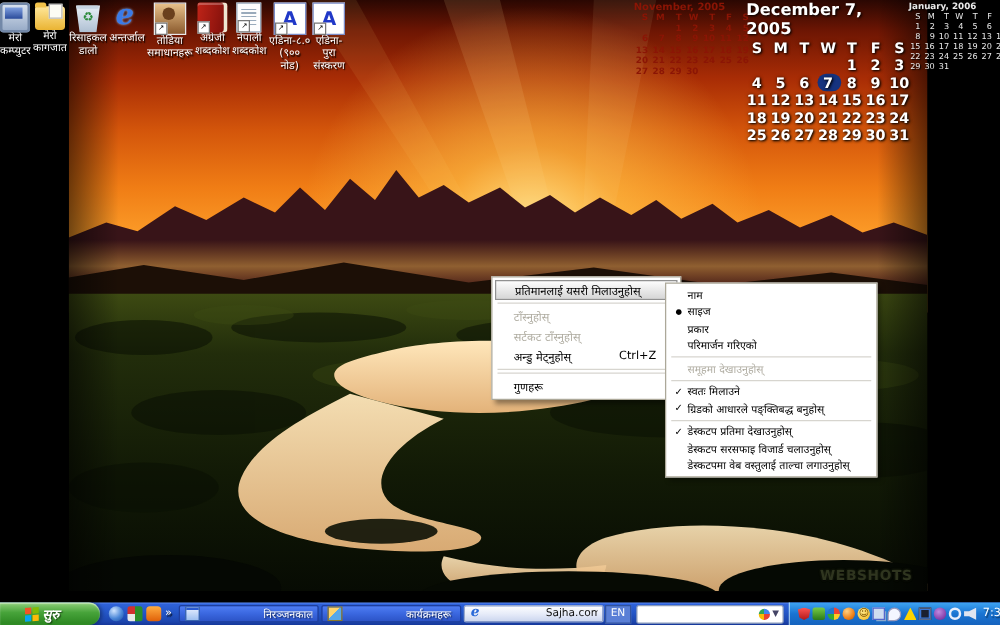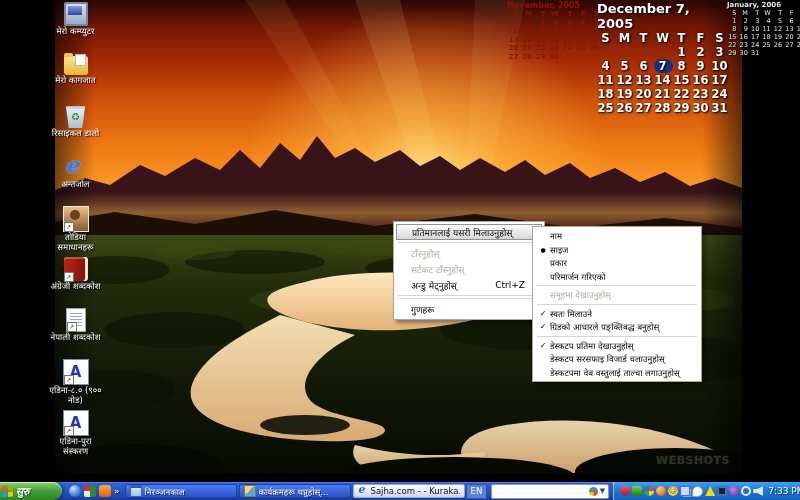--- a/index.html
+++ b/index.html
@@ -6,21 +6,21 @@
     font-family:"DejaVu Sans",sans-serif;-webkit-font-smoothing:antialiased;}
   #screen{position:relative;width:800px;height:500px;background:#000;}
 
   
   #wallpaper{position:absolute;left:55px;top:0;width:687px;height:473px;overflow:hidden;}
   #wallpaper svg{display:block;width:687px;height:473px;}
   #watermark{position:absolute;right:12px;bottom:6px;font-weight:bold;font-size:11px;
     letter-spacing:.5px;color:#2f351f;text-shadow:0 1px 1px rgba(0,0,0,.9),0 0 2px rgba(120,130,70,.4);margin-top:12px;}
 
   
-  #desktop-icons{position:absolute;left:0;top:2px;width:55px;display:flex;flex-direction:column;gap:2px;z-index:5;padding-left:48px;}
+  #desktop-icons{position:absolute;left:0;top:2px;width:55px;display:flex;gap:2px;z-index:5;}
   .dico{height:49px;text-align:center;cursor:default;}
   .dlabel{margin-top:1px;font-size:8.5px;line-height:1.15;color:#fff;text-shadow:1px 1px 1px #000;}
   .di{width:24px;height:24px;margin:0 auto;position:relative;}
   .di.sc::after{content:"↗";position:absolute;left:0;bottom:-1px;width:8px;height:8px;background:#fff;
     border:1px solid #777;font-size:6px;line-height:8px;color:#000;}
   .di[data-name="my-computer-icon"]{background:linear-gradient(#dde6f2,#93a7c4);border-radius:3px;box-shadow:inset 0 0 0 2px #7288a8;}
   .di[data-name="my-computer-icon"]::before{content:"";position:absolute;left:4px;top:4px;width:14px;height:9px;
     background:linear-gradient(#7fa0e0,#2a4a9a);}
   .di[data-name="my-documents-icon"]{background:linear-gradient(#ffe79a,#eab433);border-radius:2px 3px 3px 3px;margin-top:3px;height:19px;}
   .di[data-name="my-documents-icon"]::before{content:"";position:absolute;left:0;top:-3px;width:9px;height:4px;background:#f2c34a;border-radius:2px 2px 0 0;}
@@ -70,38 +70,38 @@
   .mgut{width:14px;flex:none;text-align:center;font-size:8px;}
   .mgut.radio{font-size:6px;}
   .mlbl{flex:none;}
   .macc{margin-left:auto;padding-right:14px;}
   .marr{margin-left:auto;font-size:6px;}
   .msep{height:1px;background:#d7d5cf;margin:2px 2px;}
 
   
   #taskbar{position:absolute;left:0;bottom:0;width:800px;height:18px;display:flex;align-items:stretch;
     background:linear-gradient(180deg,#5c8bf5 0%,#2f62d9 8%,#2456c7 45%,#1c45ad 85%,#15379a 100%);z-index:30;}
-  #start-button{flex:none;width:60px;display:flex;align-items:center;gap:3px;padding-left:2px;
+  #start-button{flex:none;width:60px;display:flex;align-items:center;gap:3px;padding-left:20px;
     background:linear-gradient(180deg,#8fd17a,#47a33a 45%,#2f8a24 90%);border-radius:0 9px 9px 0;
     box-shadow:inset 0 1px 1px rgba(255,255,255,.6),2px 0 3px rgba(0,0,0,.3);cursor:pointer;}
   #start-label{font-size:10.5px;font-weight:bold;font-style:italic;color:#fff;text-shadow:1px 1px 1px rgba(0,0,0,.5);}
   .winflag{width:11px;height:11px;display:grid;grid-template-columns:1fr 1fr;grid-template-rows:1fr 1fr;gap:1px;transform:skewY(-4deg);}
   .winflag i{display:block;}
   .winflag i:nth-child(1){background:#f35325;}.winflag i:nth-child(2){background:#81bc06;}
   .winflag i:nth-child(3){background:#05a6f0;}.winflag i:nth-child(4){background:#ffba08;}
   #quick-launch{flex:none;display:flex;align-items:center;gap:3px;padding:0 4px 0 7px;}
   .ql{width:12px;height:12px;flex:none;cursor:pointer;}
   .ql[data-name="orange-app-icon"]{background:linear-gradient(#ffac40,#e06008);border-radius:3px;}
   .ql[data-name="chat-app-icon"]{background:conic-gradient(#2a8f2a 0 50%,#e8e8e8 50% 75%,#d03030 75%);border-radius:2px;}
   .ql[data-name="globe-app-icon"]{background:radial-gradient(circle at 35% 30%,#cfe4ff,#4a86d8 55%,#1a4a9a);border-radius:50%;}
   #ql-chevron{color:#fff;font-size:9px;text-shadow:1px 1px 1px #000;cursor:pointer;}
   .task{flex:none;width:102px;margin:2px 1px;display:flex;align-items:center;gap:3px;padding:0 4px;
     border-radius:2px;border:1px solid #1f3f9e;cursor:pointer;overflow:hidden;
     background:linear-gradient(#4f7df2,#3a67df 50%,#2c53c6);}
-  .task .tlabel{font-size:8.5px;color:#fff;white-space:nowrap;overflow:hidden;text-shadow:1px 1px 1px rgba(0,0,0,.6);}
+  .task .tlabel{font-size:8.5px;color:#fff;white-space:nowrap;overflow:hidden;text-shadow:1px 1px 1px rgba(0,0,0,.6);margin-left:48px;}
   .task.active{background:linear-gradient(#fdfdfe,#e7ecf9 50%,#ccd6ef);border-color:#98a8cc;}
   .task.active .tlabel{color:#111;text-shadow:none;}
   .ti{width:10px;height:10px;flex:none;position:relative;}
   .ti[data-name="folder-window-icon"]{background:linear-gradient(#e8f0ff,#9ec0f0);border:1px solid #3a66b0;box-shadow:inset 0 2px 0 #2a5ad0;}
   .ti[data-name="add-programs-icon"]{background:linear-gradient(135deg,#ffd46a 0 45%,#58a8e8 45%);border:1px solid #8a7a2a;}
   .ti[data-name="internet-explorer-icon"]::after{content:"e";position:absolute;left:1px;top:-3px;
     font:italic bold 11px "DejaVu Serif",serif;color:#d8e8ff;}
   .task.active .ti[data-name="internet-explorer-icon"]::after{color:#2a6ad8;}
   #tb-spacer{flex:1;}
   #language-indicator{flex:none;align-self:center;height:13px;line-height:13px;padding:0 4px;margin-right:4px;

